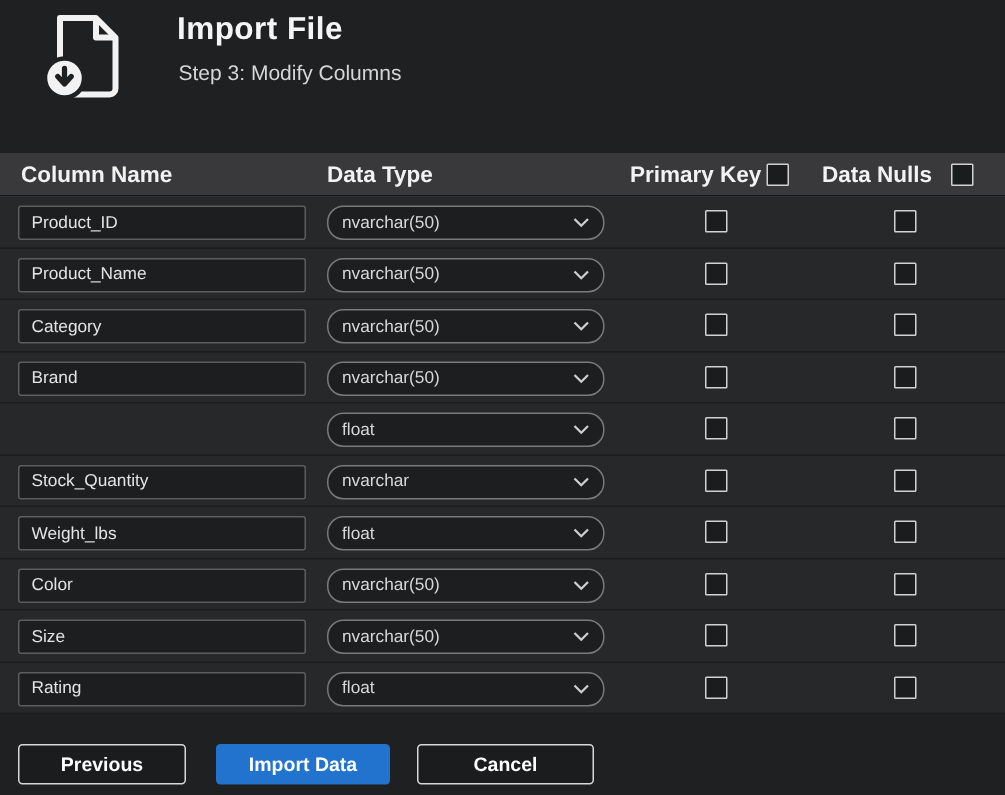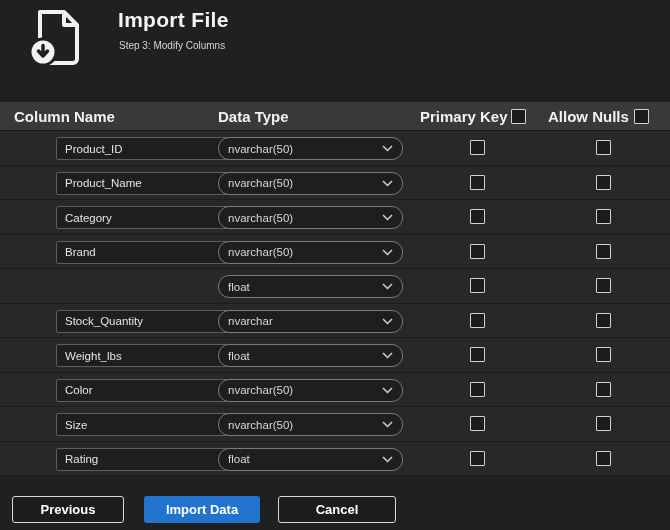--- a/index.html
+++ b/index.html
@@ -33,21 +33,21 @@
     position: absolute;
     left: 118px; top: 8px;
     font-size: 21px;
     font-weight: bold;
     color: #f5f5f5;
     letter-spacing: 0.3px;
   }
   .page-subtitle {
     position: absolute;
     left: 119px; top: 40px;
-    font-size: 10px;
+    font-size: 14px;
     color: #d6d6d6;
   }
 
   
   .table-header {
     position: absolute;
     left: 0; top: 102px;
     width: 670px; height: 29px;
     background: #39393b;
     border-bottom: 1px solid #161617;
@@ -93,21 +93,20 @@
     left: 12px; top: 6px;
     width: 192px; height: 23px;
     background: #1d1e20;
     border: 1px solid #5d5d5d;
     border-radius: 2px;
     color: #e4e4e4;
     font-family: "Liberation Sans", sans-serif;
     font-size: 11.5px;
     padding: 0 8px;
     outline: none;
-    margin-left: 44px;
   }
   .dropdown {
     position: absolute;
     left: 218px; top: 6px;
     width: 185px; height: 23px;
     background: #1d1e20;
     border: 1px solid #7a7a7a;
     border-radius: 11px;
     display: flex;
     align-items: center;
@@ -163,21 +162,21 @@
     </svg>
     <div class="page-title">Import File</div>
     <div class="page-subtitle">Step 3: Modify Columns</div>
   </div>
 
   <div class="table-header">
     <div class="th th-name">Column Name</div>
     <div class="th th-type">Data Type</div>
     <div class="th th-pk">Primary Key</div>
     <div class="checkbox hdr-checkbox hdr-pk-cb"></div>
-    <div class="th th-nulls">Allow Nulls</div>
+    <div class="th th-nulls">Data Nulls</div>
     <div class="checkbox hdr-checkbox hdr-nulls-cb"></div>
   </div>
 
   <div class="rows">
     <div class="row">
       <input class="name-input" type="text" value="Product_ID" style="">
       <div class="dropdown">
         <span class="dd-label">nvarchar(50)</span>
         <span class="chevron">
           <svg width="11" height="7" viewBox="0 0 11 7">

